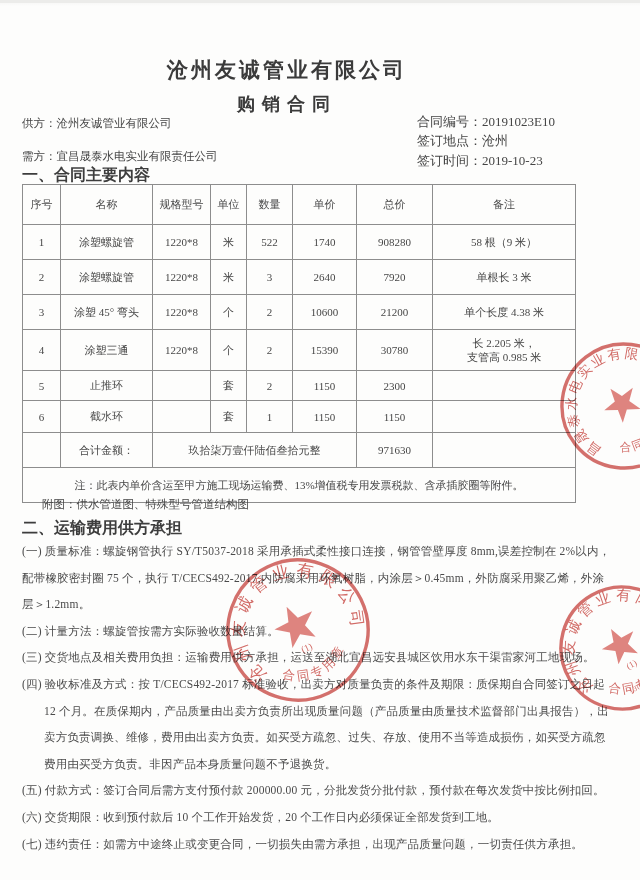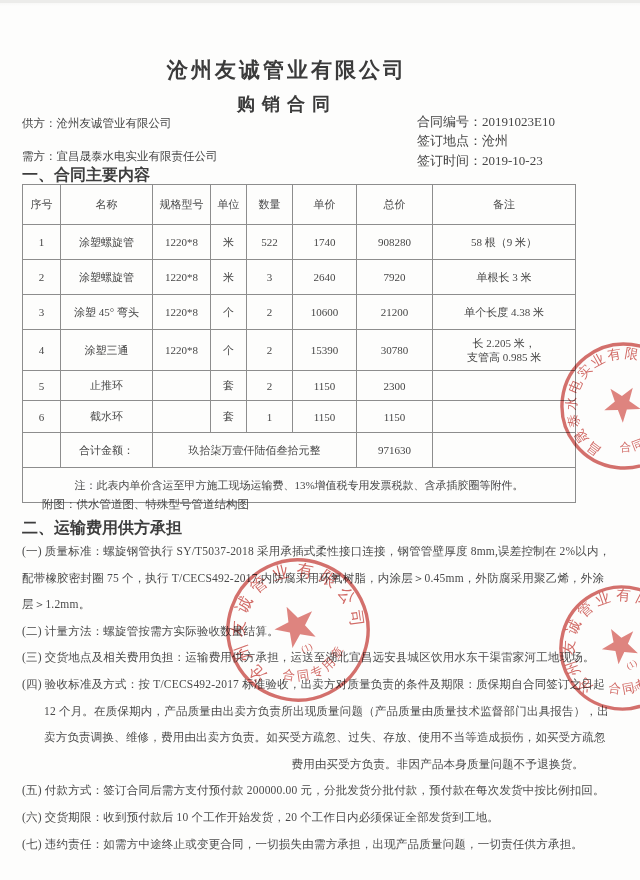--- a/index.html
+++ b/index.html
@@ -49,21 +49,21 @@
   tbody tr:nth-child(5){height:30px;}
   tbody tr:nth-child(6){height:32px;}
   tr.total-row{height:33px;}
   tr.note-row{height:40px;}
   td.remark{white-space:pre-line;line-height:14px;}
   td.note-cell{text-align:left;vertical-align:middle;padding:4px 6px;font-size:11px;border-radius:16px;}
 
   .attachment-line{left:22px;top:497px;font-size:11.5px;margin-left:20px;}
   .terms{position:absolute;left:22px;top:538px;width:562px;font-size:11.5px;color:#4a4a4a;}
   .term-line{height:26.6px;line-height:26.6px;white-space:nowrap;letter-spacing:0.2px;}
-  .term-line.indent{padding-left:22px;text-align:right;}
+  .term-line.indent{padding-left:22px;}
 
   .stamp{position:absolute;mix-blend-mode:multiply;pointer-events:none;}
   .stamp-buyer{left:539px;top:321px;}
   .stamp-supplier-center{left:208px;top:540px;}
   .stamp-supplier-right{left:537px;top:563px;}
   .seal-ring{fill:none;stroke:#cc524d;stroke-width:3.4;opacity:.82;}
   .seal-text{fill:#cc524d;opacity:.85;}
   .seal-star{fill:#d3514c;opacity:.7;}
 </style>
 </head>

